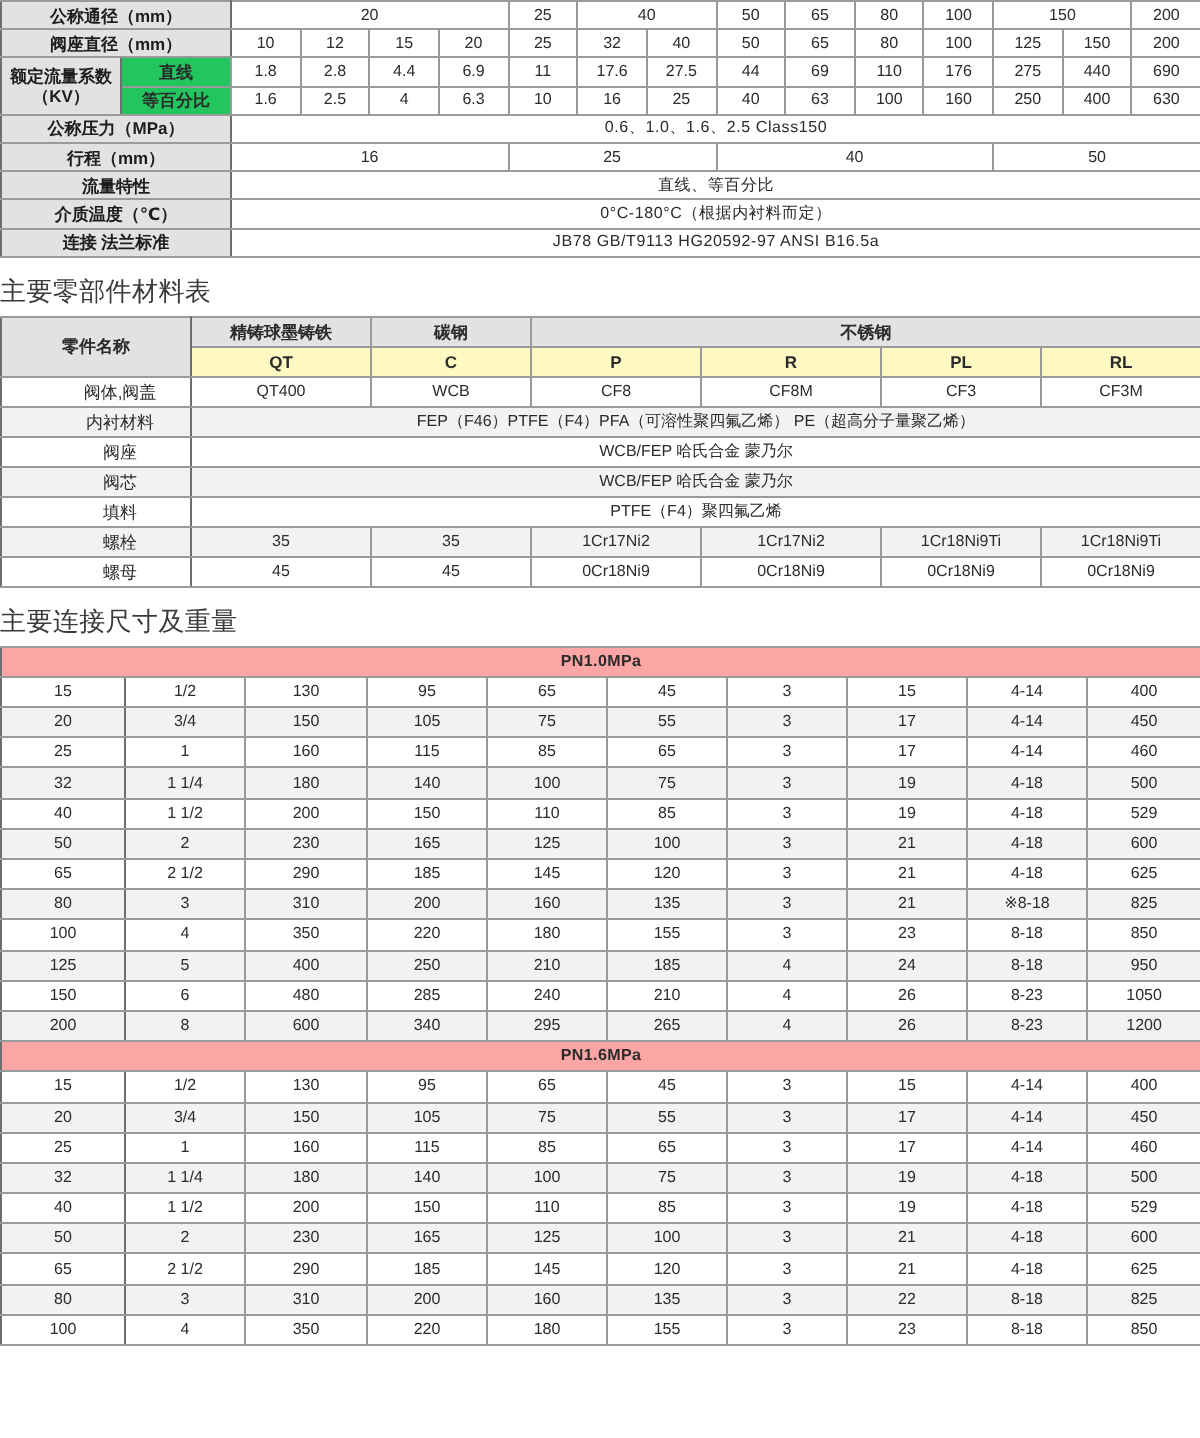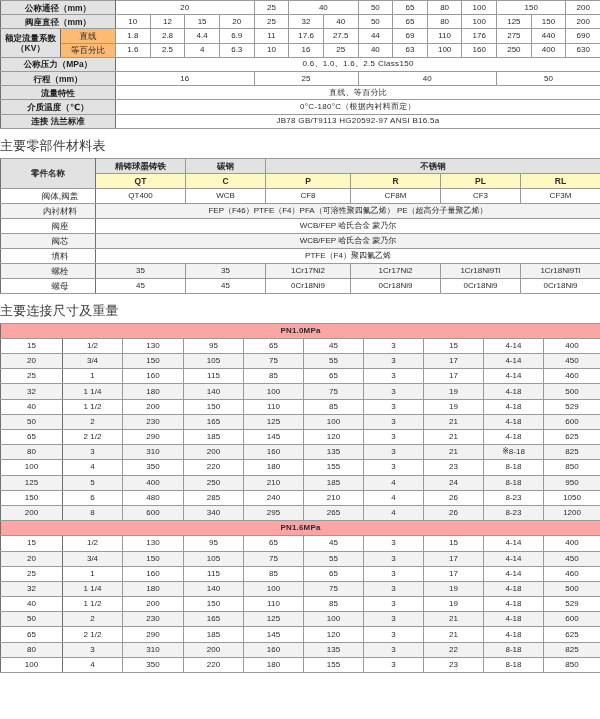--- a/index.html
+++ b/index.html
@@ -65,22 +65,22 @@
     border-right: 1px solid #6e6e6e;
   }
   table.spec tr.white td { background: #ffffff; }
   table.spec tr.shade td { background: #f2f2f2; }
 
   
   #table-1 { margin-top: 0; }
   #table-1 td { height: 13.2px; }
   #table-1 .wide { font-size: 8px; letter-spacing: 0.3px; }
   #table-1 .sublbl {
-    background: #fdba74;
-    font-weight: 400;
+    background: #22c55e;
+    font-weight: 700;
     font-size: 8.5px;
   }
 
   
   #table-2 td { height: 14px; }
   #table-2 .partname { font-size: 8.5px; padding-left: 24px; }
   #table-2 .grp {
     background: #e2e2e2;
     font-weight: 700;
     font-size: 8.5px;

